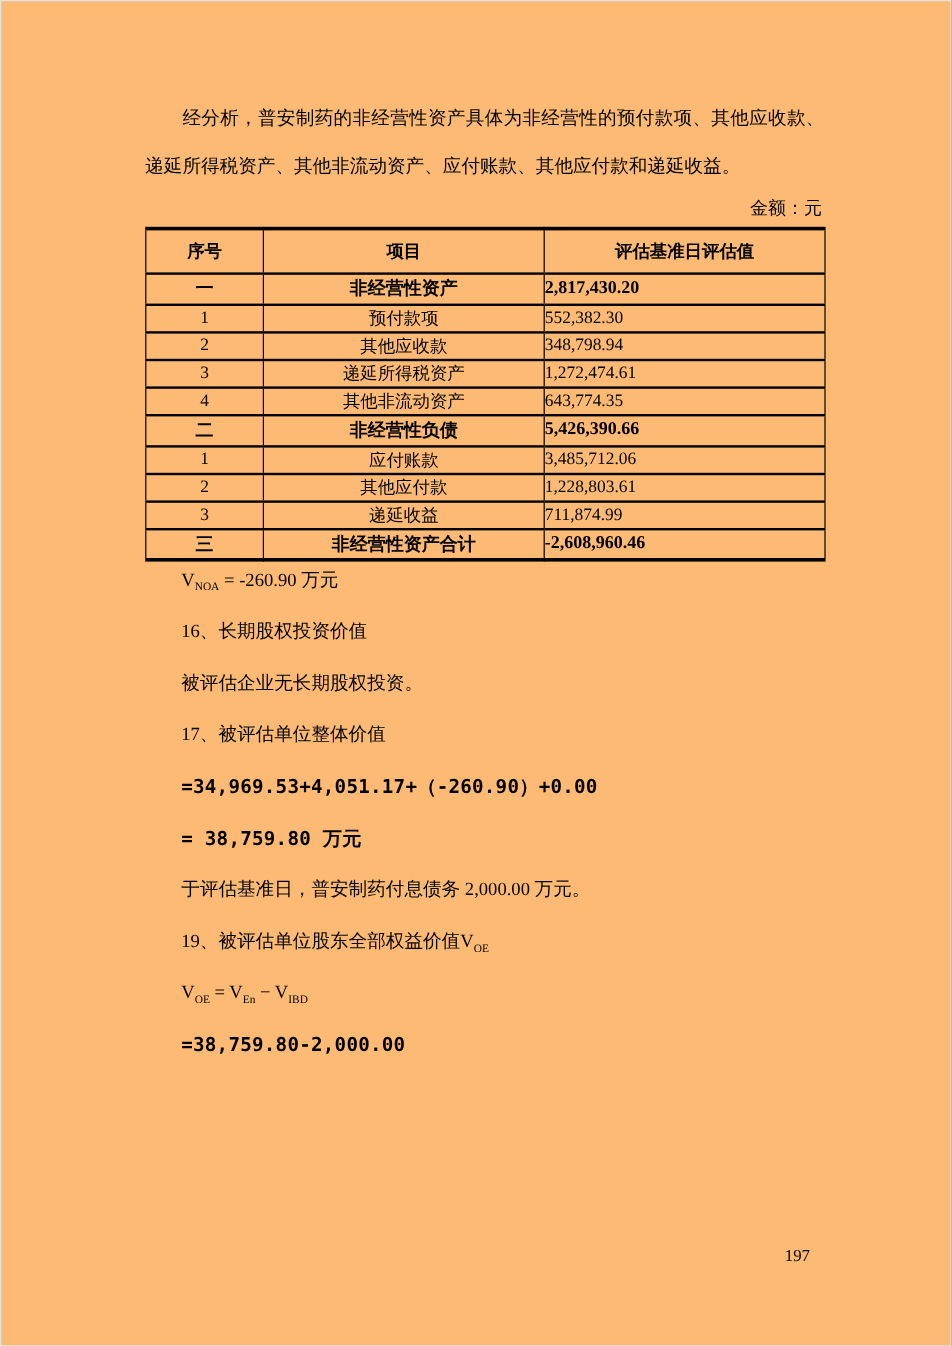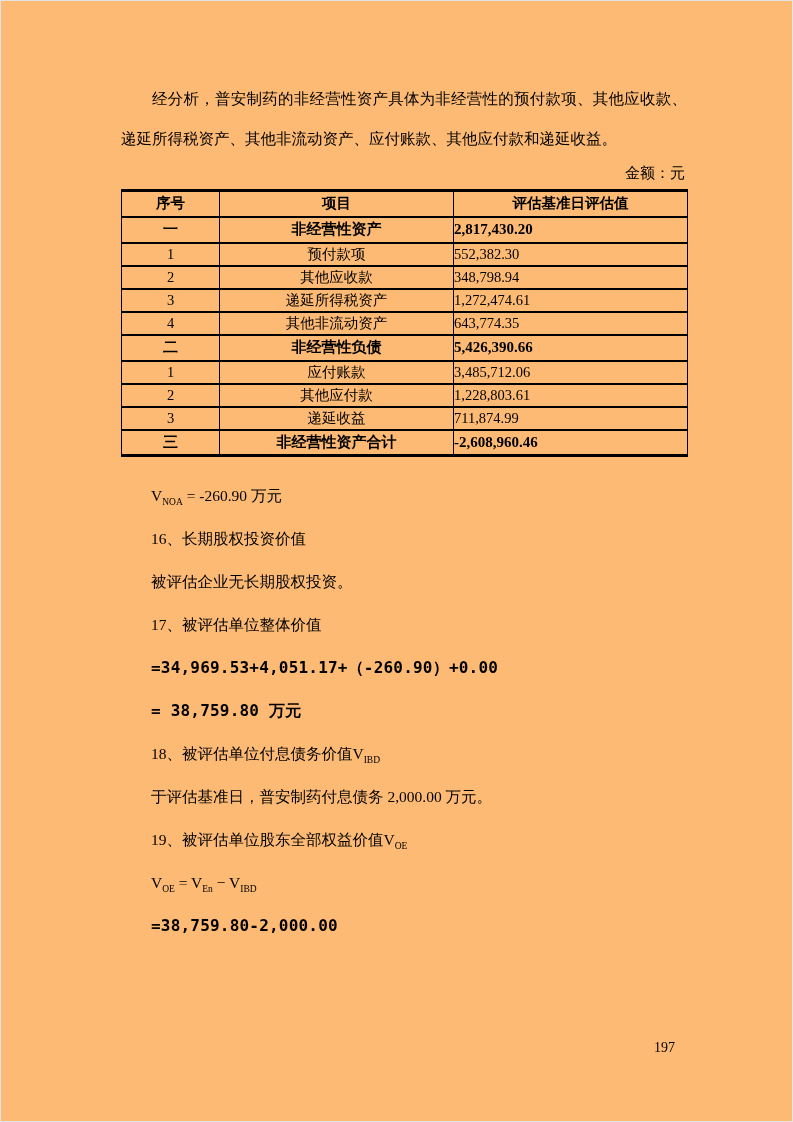--- a/index.html
+++ b/index.html
@@ -44,32 +44,31 @@
   }
   table.valuation th, table.valuation td {
     border-left: 1px solid #000;
     border-right: 1px solid #000;
     border-top: 2px solid #000;
     border-bottom: 2px solid #000;
     vertical-align: middle;
     font-weight: normal;
     padding: 0;
   }
-  table.valuation th { height: 26px; font-weight: bold; text-align: center; }
+  table.valuation th { height: 37px; font-weight: bold; text-align: center; }
   table.valuation td { height: 23px; }
   td.c-no { text-align: center; }
   td.c-item { text-align: center; padding-left: 6px; }
   td.c-val { text-align: left; padding-right: 7px; }
   tr.sec td { height: 26px; font-weight: bold; font-size: 15px; }
   .body-lines {
     position: absolute;
     left: 150px;
     top: 472px;
     width: 540px;
-    margin-top: 12px;
   }
   .body-lines p {
     height: 43px;
     font-size: 15.5px;
     line-height: 22px;
     white-space: nowrap;
   }
   .body-lines p.calc {
     font-family: "DejaVu Sans Mono", monospace;
     font-weight: bold;
@@ -172,21 +171,20 @@
 
     <p>被评估企业无长期股权投资。</p>
 
     <p>17、被评估单位整体价值</p>
 
 
     <p class="calc">=34,969.53+4,051.17+（-260.90）+0.00</p>
 
     <p class="calc">= 38,759.80 万元</p>
 
-    <p><span>18、被评估单位付息债务价值V</span><sub class="fsub">IBD</sub></p>
 
     <p>于评估基准日，普安制药付息债务 2,000.00 万元。</p>
 
     <p><span>19、被评估单位股东全部权益价值V</span><sub class="fsub">OE</sub></p>
 
     <p><span>V</span><sub class="fsub">OE</sub><span> = V</span><sub class="fsub">En</sub><span> − V</span><sub class="fsub">IBD</sub></p>
 
     <p class="calc">=38,759.80-2,000.00</p>
   </div>
 

